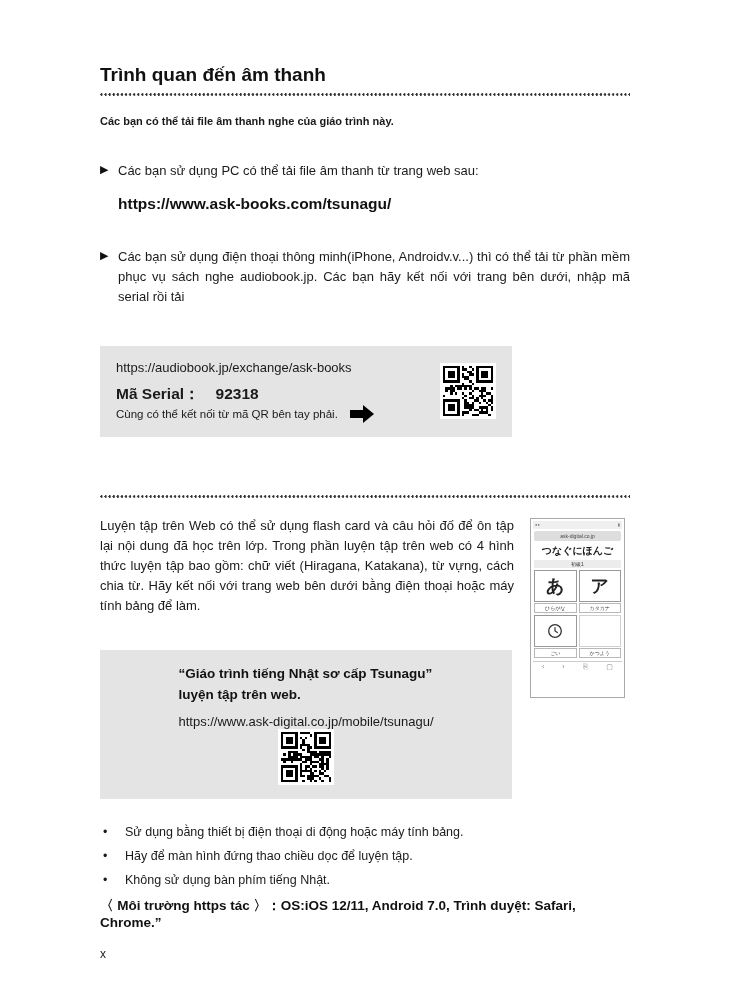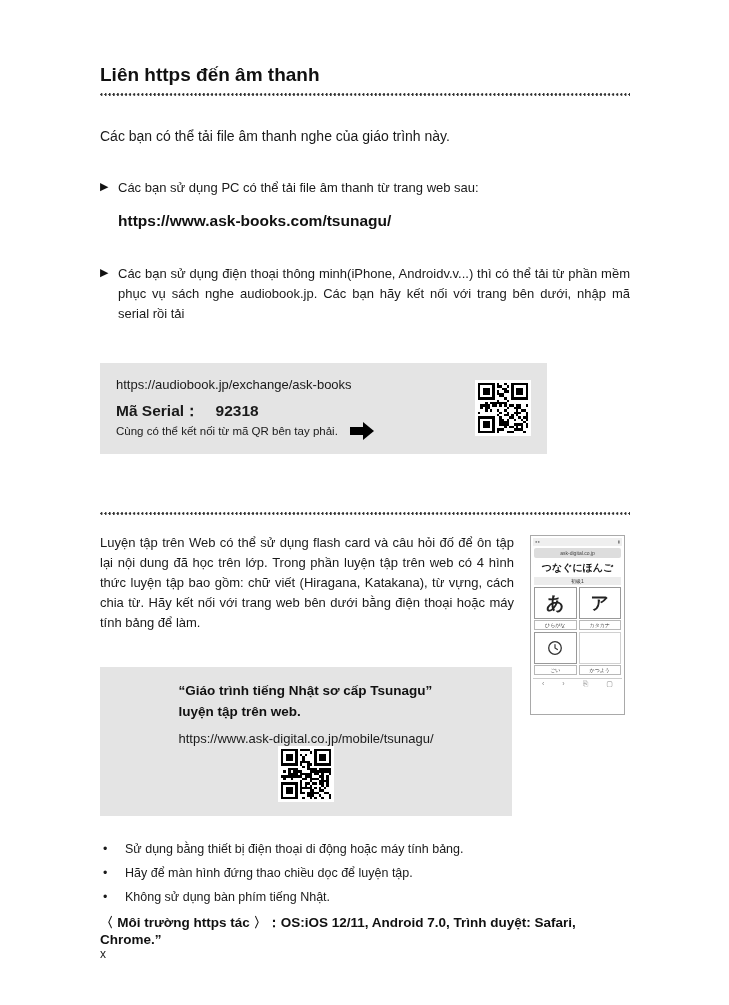--- a/index.html
+++ b/index.html
@@ -4,26 +4,26 @@
 <style>
   html,body{margin:0;padding:0;background:#f2f2f2;}
   .page{
     width:729px;height:1005px;background:#ffffff;position:relative;
     box-sizing:border-box;padding:64px 99px 0 100px;
     font-family:"Liberation Sans",sans-serif;color:#1a1a1a;margin:0 auto;
   }
   .section-title{font-size:19px;font-weight:bold;margin:0 0 7px;color:#111;}
   .dotted-rule{height:3px;background-image:radial-gradient(circle at 1.5px 1.5px,#333 1.05px,transparent 1.4px);
     background-size:4.1px 3px;background-repeat:repeat-x;}
-  .intro{font-size:14px;margin:32px 0 0;}
+  .intro{font-size:11px;margin:19px 0 0;font-weight:bold;}
   .bullet-row{display:flex;margin-top:34px;}
   .tri{font-size:11px;line-height:1.6;width:18px;flex:none;color:#111;}
   .bullet-text{font-size:13px;line-height:1.55;text-align:justify;margin:0;}
   .pc-url{font-size:15.5px;font-weight:bold;margin:14px 0 0 18px;color:#111;}
-  .gray-box{background:#e4e4e4;margin-top:38px;width:447px;box-sizing:border-box;
+  .gray-box{background:#e4e4e4;margin-top:38px;width:412px;box-sizing:border-box;
     padding:14px 16px;display:flex;align-items:center;justify-content:space-between;}
   .box-url{font-size:13px;margin:0 0 9px;}
   .serial-line{font-size:15.5px;font-weight:bold;margin:0 0 0;}
   .serial-value{margin-left:16px;}
   .qr-note-row{display:flex;align-items:center;font-size:11.5px;}
   .arrow{display:flex;align-items:center;margin-left:12px;}
   .arrow .shaft{width:13px;height:8px;background:#000;}
   .arrow .head{width:0;height:0;border-top:9px solid transparent;border-bottom:9px solid transparent;border-left:11px solid #000;}
   .qr{width:56px;height:56px;background:#fff;padding:3px;box-sizing:border-box;flex:none;}
   .qr svg{width:100%;height:100%;display:block;}
@@ -55,21 +55,21 @@
   .note-row{display:flex;font-size:12.5px;margin-bottom:10px;}
   .note-bullet{width:22px;flex:none;padding-left:3px;}
   .env{font-size:13.5px;font-weight:bold;margin-top:8px;color:#111;}
   .page-number{position:absolute;left:100px;bottom:44px;font-size:12px;color:#222;}
 </style>
 </head>
 <body>
 
 <div class="page">
 
-  <h1 class="section-title">Liên https đến âm thanh</h1>
+  <h1 class="section-title">Trình quan đến âm thanh</h1>
   <div class="dotted-rule"></div>
 
   <p class="intro">Các bạn có thể tải file âm thanh nghe của giáo trình này.</p>
 
   <div class="bullet-row">
     <span class="tri">▶</span>
     <p class="bullet-text">Các bạn sử dụng PC có thể tải file âm thanh từ trang web sau:</p>
   </div>
   <p class="pc-url">https://www.ask-books.com/tsunagu/</p>
 

